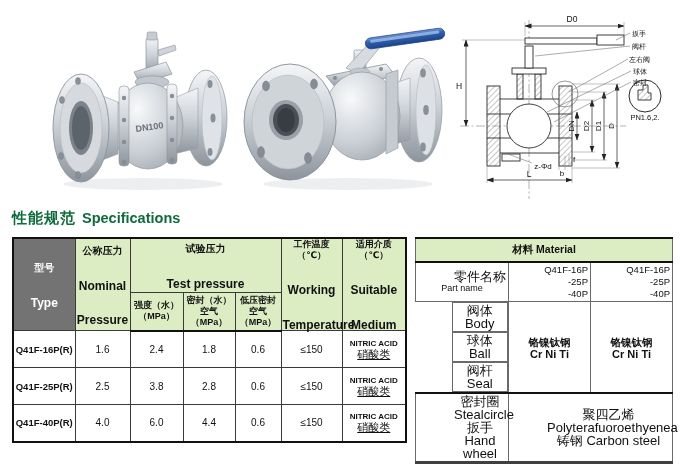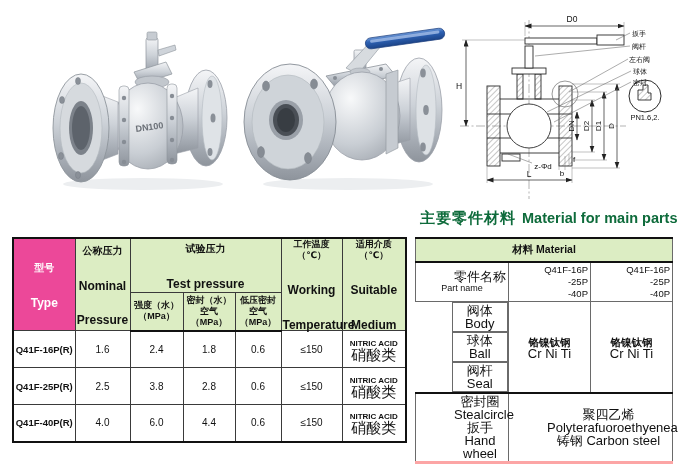--- a/index.html
+++ b/index.html
@@ -15,40 +15,40 @@
   .sec-title .zh { font-size:15px; letter-spacing:1px; }
   .sec-title .en { font-size:14.5px; margin-left:6px; letter-spacing:0px; }
   #spec-title { left:12px; }
   #mat-title  { left:420px; }
 
   
   table { border-collapse:collapse; table-layout:fixed; }
   .spec-table { position:absolute; left:12px; top:237px; width:393px; border:2px solid #111; }
   .spec-table td { border:1px solid #3a3a3a; text-align:center; vertical-align:middle; padding:0 1px; }
   .spec-table .hgreen { background:#dcedc3; }
-  .spec-table .hdark  { background:#ec4899; color:#fff; }
+  .spec-table .hdark  { background:#737373; color:#fff; }
   .zh-h  { font-size:10px; font-weight:bold; display:block; line-height:13px; }
   .en-h  { font-size:12px;  font-weight:bold; display:block; line-height:9.5px;margin-top:25px; }
   .sub-h { font-size:9px;  font-weight:bold; display:block; line-height:11px;text-align:center; }
   .spec-table td.hdr-bottom { border-bottom:2px solid #111; }
   .cell-val { font-size:10px; }
   .type-val { font-size:9.5px; font-weight:bold; }
   .med-en { font-size:8px; display:block; line-height:10px; font-weight:bold; }
-  .med-zh { font-size:15px; display:block; line-height:11px; }
+  .med-zh { font-size:11px; display:block; line-height:11px;text-decoration:underline; }
 
   
-  .mat-table { position:absolute; left:415px; top:237px; width:257px; border-top:2px solid #111; border-bottom:3px solid #fca5a5; }
+  .mat-table { position:absolute; left:415px; top:237px; width:257px; border-top:2px solid #111; border-bottom:3px solid #404040; }
   .mat-table td { border:1px solid #6a6a6a; text-align:center; vertical-align:middle; padding:1px 2px; }
   .mat-table tr.band td { background:#dcedc3; border-left:1px solid #6a6a6a; border-right:1px solid #6a6a6a; border-top:2px solid #111; border-bottom:2px solid #111; font-size:10.5px; font-weight:bold; }
   .mat-table tr.lastrow td { border-top:2px solid #111; }
   .mt-zh { font-size:13px; display:block; line-height:13px;margin-left:36px; }
   .mt-en { font-size:9px; display:block; line-height:11px; }
   .mt-line { font-size:9.5px; display:block; line-height:12px;text-align:right; }
   .mt-bold-zh { font-size:10.5px; font-weight:bold; display:block; line-height:13px; }
-  .mt-bold-en { font-size:13px; font-weight:normal; display:block; line-height:10px; }
+  .mt-bold-en { font-size:11px; font-weight:bold; display:block; line-height:10px; }
 </style>
 </head>
 <body>
 
 <div class="page">
 
   <svg class="photo" style="left:48px; top:14px;" width="190" height="182" viewBox="0 0 190 182">
     <defs>
       <linearGradient id="met1" x1="0" y1="0" x2="0" y2="1">
         <stop offset="0" stop-color="#f4f5f7"></stop>
@@ -229,22 +229,22 @@
       <text x="91" y="165" font-size="8" text-anchor="middle">z-Φd</text>
       <text x="180" y="32" font-size="7">扳手</text>
       <text x="180" y="45" font-size="7">阀杆</text>
       <text x="177" y="58" font-size="7">左右阀</text>
       <text x="181" y="70" font-size="7">球体</text>
       <text x="181" y="81" font-size="7">密封</text>
       <text x="193" y="116" font-size="7.5" text-anchor="middle">PN1.6,2.</text>
     </g>
   </svg>
 
-  <div class="sec-title" id="mat-title">
-    <span class="zh">主要零件材料</span><span class="en">Material for main parts</span>
+  <div class="sec-title" id="spec-title">
+    <span class="zh">性能规范</span><span class="en">Specifications</span>
   </div>
 
   <table class="spec-table">
     <colgroup>
       <col style="width:62px">
         <col style="width:55px">
         <col style="width:53px">
         <col style="width:52px">
       <col style="width:46px">
         <col style="width:61px">

